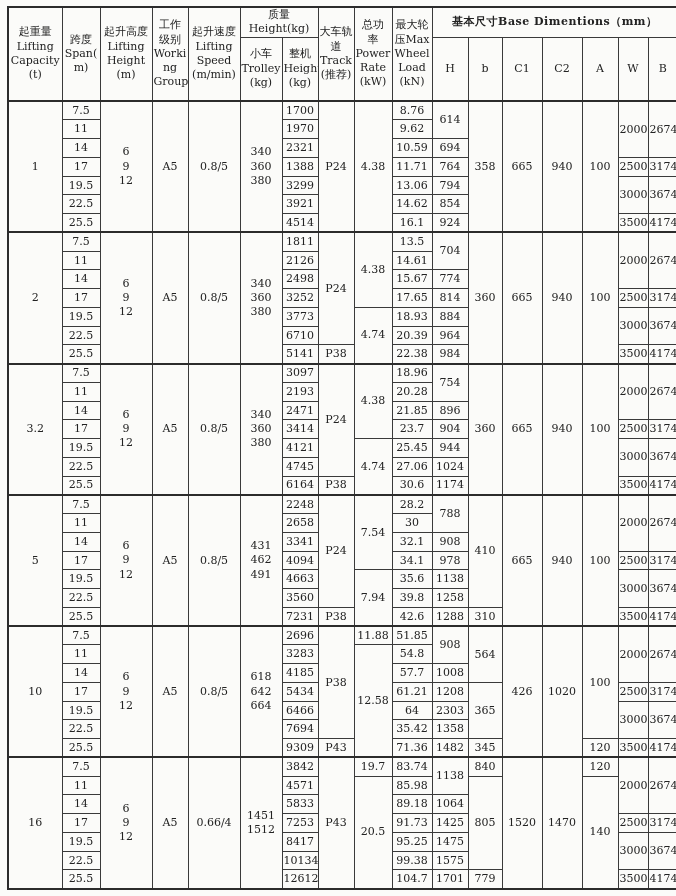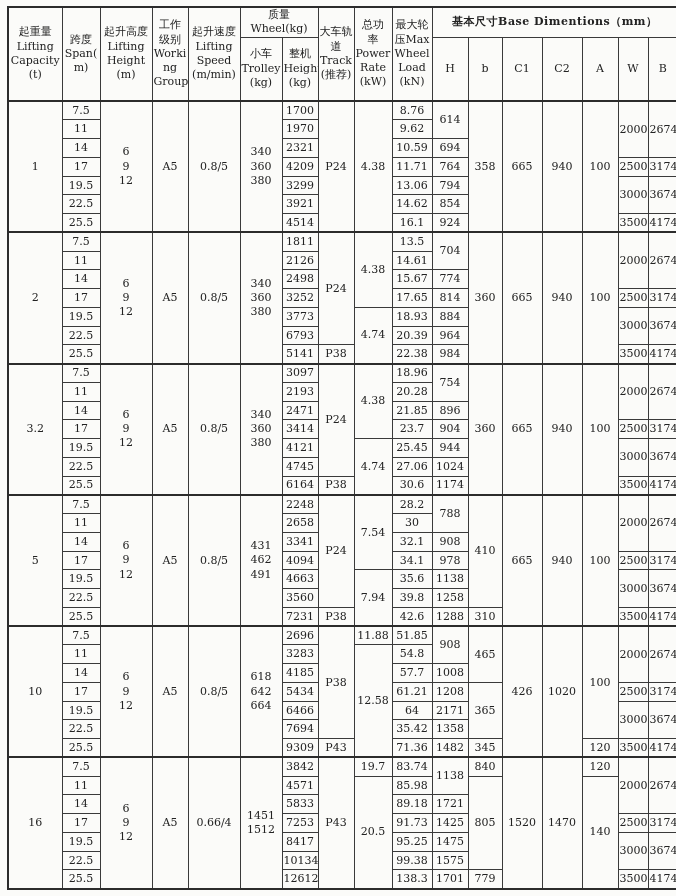--- a/index.html
+++ b/index.html
@@ -91,21 +91,21 @@
             <div>Group</div>
           </th>
           <th rowspan="2" data-name="header-speed">
             <div>起升速度</div>
             <div>Lifting</div>
             <div>Speed</div>
             <div>(m/min)</div>
           </th>
           <th colspan="2" data-name="header-weight">
             <div>质量</div>
-            <div>Wheel(kg)</div>
+            <div>Height(kg)</div>
           </th>
           <th rowspan="2" data-name="header-track">
             <div>大车轨</div>
             <div>道</div>
             <div>Track</div>
             <div>(推荐)</div>
           </th>
           <th rowspan="2" data-name="header-power">
             <div>总功</div>
             <div>率</div>
@@ -192,21 +192,21 @@
           <td rowspan="1" data-name="cell-wheel">9.62</td>
         </tr>
         <tr data-name="table-row">
           <td rowspan="1" data-name="cell-span">14</td>
           <td rowspan="1" data-name="cell-crane">2321</td>
           <td rowspan="1" data-name="cell-wheel">10.59</td>
           <td rowspan="1" data-name="cell-H">694</td>
         </tr>
         <tr data-name="table-row">
           <td rowspan="1" data-name="cell-span">17</td>
-          <td rowspan="1" data-name="cell-crane">4209</td>
+          <td rowspan="1" data-name="cell-crane">1388</td>
           <td rowspan="1" data-name="cell-wheel">11.71</td>
           <td rowspan="1" data-name="cell-H">764</td>
           <td rowspan="1" data-name="cell-W">2500</td>
           <td rowspan="1" data-name="cell-B">3174</td>
         </tr>
         <tr data-name="table-row">
           <td rowspan="1" data-name="cell-span">19.5</td>
           <td rowspan="1" data-name="cell-crane">3299</td>
           <td rowspan="1" data-name="cell-wheel">13.06</td>
           <td rowspan="1" data-name="cell-H">794</td>
@@ -277,21 +277,21 @@
           <td rowspan="1" data-name="cell-span">19.5</td>
           <td rowspan="1" data-name="cell-crane">3773</td>
           <td rowspan="3" data-name="cell-power">4.74</td>
           <td rowspan="1" data-name="cell-wheel">18.93</td>
           <td rowspan="1" data-name="cell-H">884</td>
           <td rowspan="2" data-name="cell-W">3000</td>
           <td rowspan="2" data-name="cell-B">3674</td>
         </tr>
         <tr data-name="table-row">
           <td rowspan="1" data-name="cell-span">22.5</td>
-          <td rowspan="1" data-name="cell-crane">6793</td>
+          <td rowspan="1" data-name="cell-crane">6710</td>
           <td rowspan="1" data-name="cell-wheel">20.39</td>
           <td rowspan="1" data-name="cell-H">964</td>
         </tr>
         <tr data-name="table-row">
           <td rowspan="1" data-name="cell-span">25.5</td>
           <td rowspan="1" data-name="cell-crane">5141</td>
           <td rowspan="1" data-name="cell-track">P38</td>
           <td rowspan="1" data-name="cell-wheel">22.38</td>
           <td rowspan="1" data-name="cell-H">984</td>
           <td rowspan="1" data-name="cell-W">3500</td>
@@ -451,21 +451,21 @@
           <td rowspan="7" data-name="cell-trolley">
             <div>618</div>
             <div>642</div>
             <div>664</div>
           </td>
           <td rowspan="1" data-name="cell-crane">2696</td>
           <td rowspan="6" data-name="cell-track">P38</td>
           <td rowspan="1" data-name="cell-power">11.88</td>
           <td rowspan="1" data-name="cell-wheel">51.85</td>
           <td rowspan="2" data-name="cell-H">908</td>
-          <td rowspan="3" data-name="cell-b">465</td>
+          <td rowspan="3" data-name="cell-b">564</td>
           <td rowspan="7" data-name="cell-C1">426</td>
           <td rowspan="7" data-name="cell-C2">1020</td>
           <td rowspan="6" data-name="cell-A">100</td>
           <td rowspan="3" data-name="cell-W">2000</td>
           <td rowspan="3" data-name="cell-B">2674</td>
         </tr>
         <tr data-name="table-row">
           <td rowspan="1" data-name="cell-span">11</td>
           <td rowspan="1" data-name="cell-crane">3283</td>
           <td rowspan="6" data-name="cell-power">12.58</td>
@@ -483,21 +483,21 @@
           <td rowspan="1" data-name="cell-wheel">61.21</td>
           <td rowspan="1" data-name="cell-H">1208</td>
           <td rowspan="3" data-name="cell-b">365</td>
           <td rowspan="1" data-name="cell-W">2500</td>
           <td rowspan="1" data-name="cell-B">3174</td>
         </tr>
         <tr data-name="table-row">
           <td rowspan="1" data-name="cell-span">19.5</td>
           <td rowspan="1" data-name="cell-crane">6466</td>
           <td rowspan="1" data-name="cell-wheel">64</td>
-          <td rowspan="1" data-name="cell-H">2171</td>
+          <td rowspan="1" data-name="cell-H">2303</td>
           <td rowspan="2" data-name="cell-W">3000</td>
           <td rowspan="2" data-name="cell-B">3674</td>
         </tr>
         <tr data-name="table-row">
           <td rowspan="1" data-name="cell-span">22.5</td>
           <td rowspan="1" data-name="cell-crane">7694</td>
           <td rowspan="1" data-name="cell-wheel">35.42</td>
           <td rowspan="1" data-name="cell-H">1358</td>
         </tr>
         <tr data-name="table-row">
@@ -542,21 +542,21 @@
           <td rowspan="1" data-name="cell-crane">4571</td>
           <td rowspan="6" data-name="cell-power">20.5</td>
           <td rowspan="1" data-name="cell-wheel">85.98</td>
           <td rowspan="5" data-name="cell-b">805</td>
           <td rowspan="6" data-name="cell-A">140</td>
         </tr>
         <tr data-name="table-row">
           <td rowspan="1" data-name="cell-span">14</td>
           <td rowspan="1" data-name="cell-crane">5833</td>
           <td rowspan="1" data-name="cell-wheel">89.18</td>
-          <td rowspan="1" data-name="cell-H">1721</td>
+          <td rowspan="1" data-name="cell-H">1064</td>
         </tr>
         <tr data-name="table-row">
           <td rowspan="1" data-name="cell-span">17</td>
           <td rowspan="1" data-name="cell-crane">7253</td>
           <td rowspan="1" data-name="cell-wheel">91.73</td>
           <td rowspan="1" data-name="cell-H">1425</td>
           <td rowspan="1" data-name="cell-W">2500</td>
           <td rowspan="1" data-name="cell-B">3174</td>
         </tr>
         <tr data-name="table-row">
@@ -569,21 +569,21 @@
         </tr>
         <tr data-name="table-row">
           <td rowspan="1" data-name="cell-span">22.5</td>
           <td rowspan="1" data-name="cell-crane">10134</td>
           <td rowspan="1" data-name="cell-wheel">99.38</td>
           <td rowspan="1" data-name="cell-H">1575</td>
         </tr>
         <tr data-name="table-row">
           <td rowspan="1" data-name="cell-span">25.5</td>
           <td rowspan="1" data-name="cell-crane">12612</td>
-          <td rowspan="1" data-name="cell-wheel">138.3</td>
+          <td rowspan="1" data-name="cell-wheel">104.7</td>
           <td rowspan="1" data-name="cell-H">1701</td>
           <td rowspan="1" data-name="cell-b">779</td>
           <td rowspan="1" data-name="cell-W">3500</td>
           <td rowspan="1" data-name="cell-B">4174</td>
         </tr>
       </tbody>
     </table>
 </div>
 
 </body></html>

